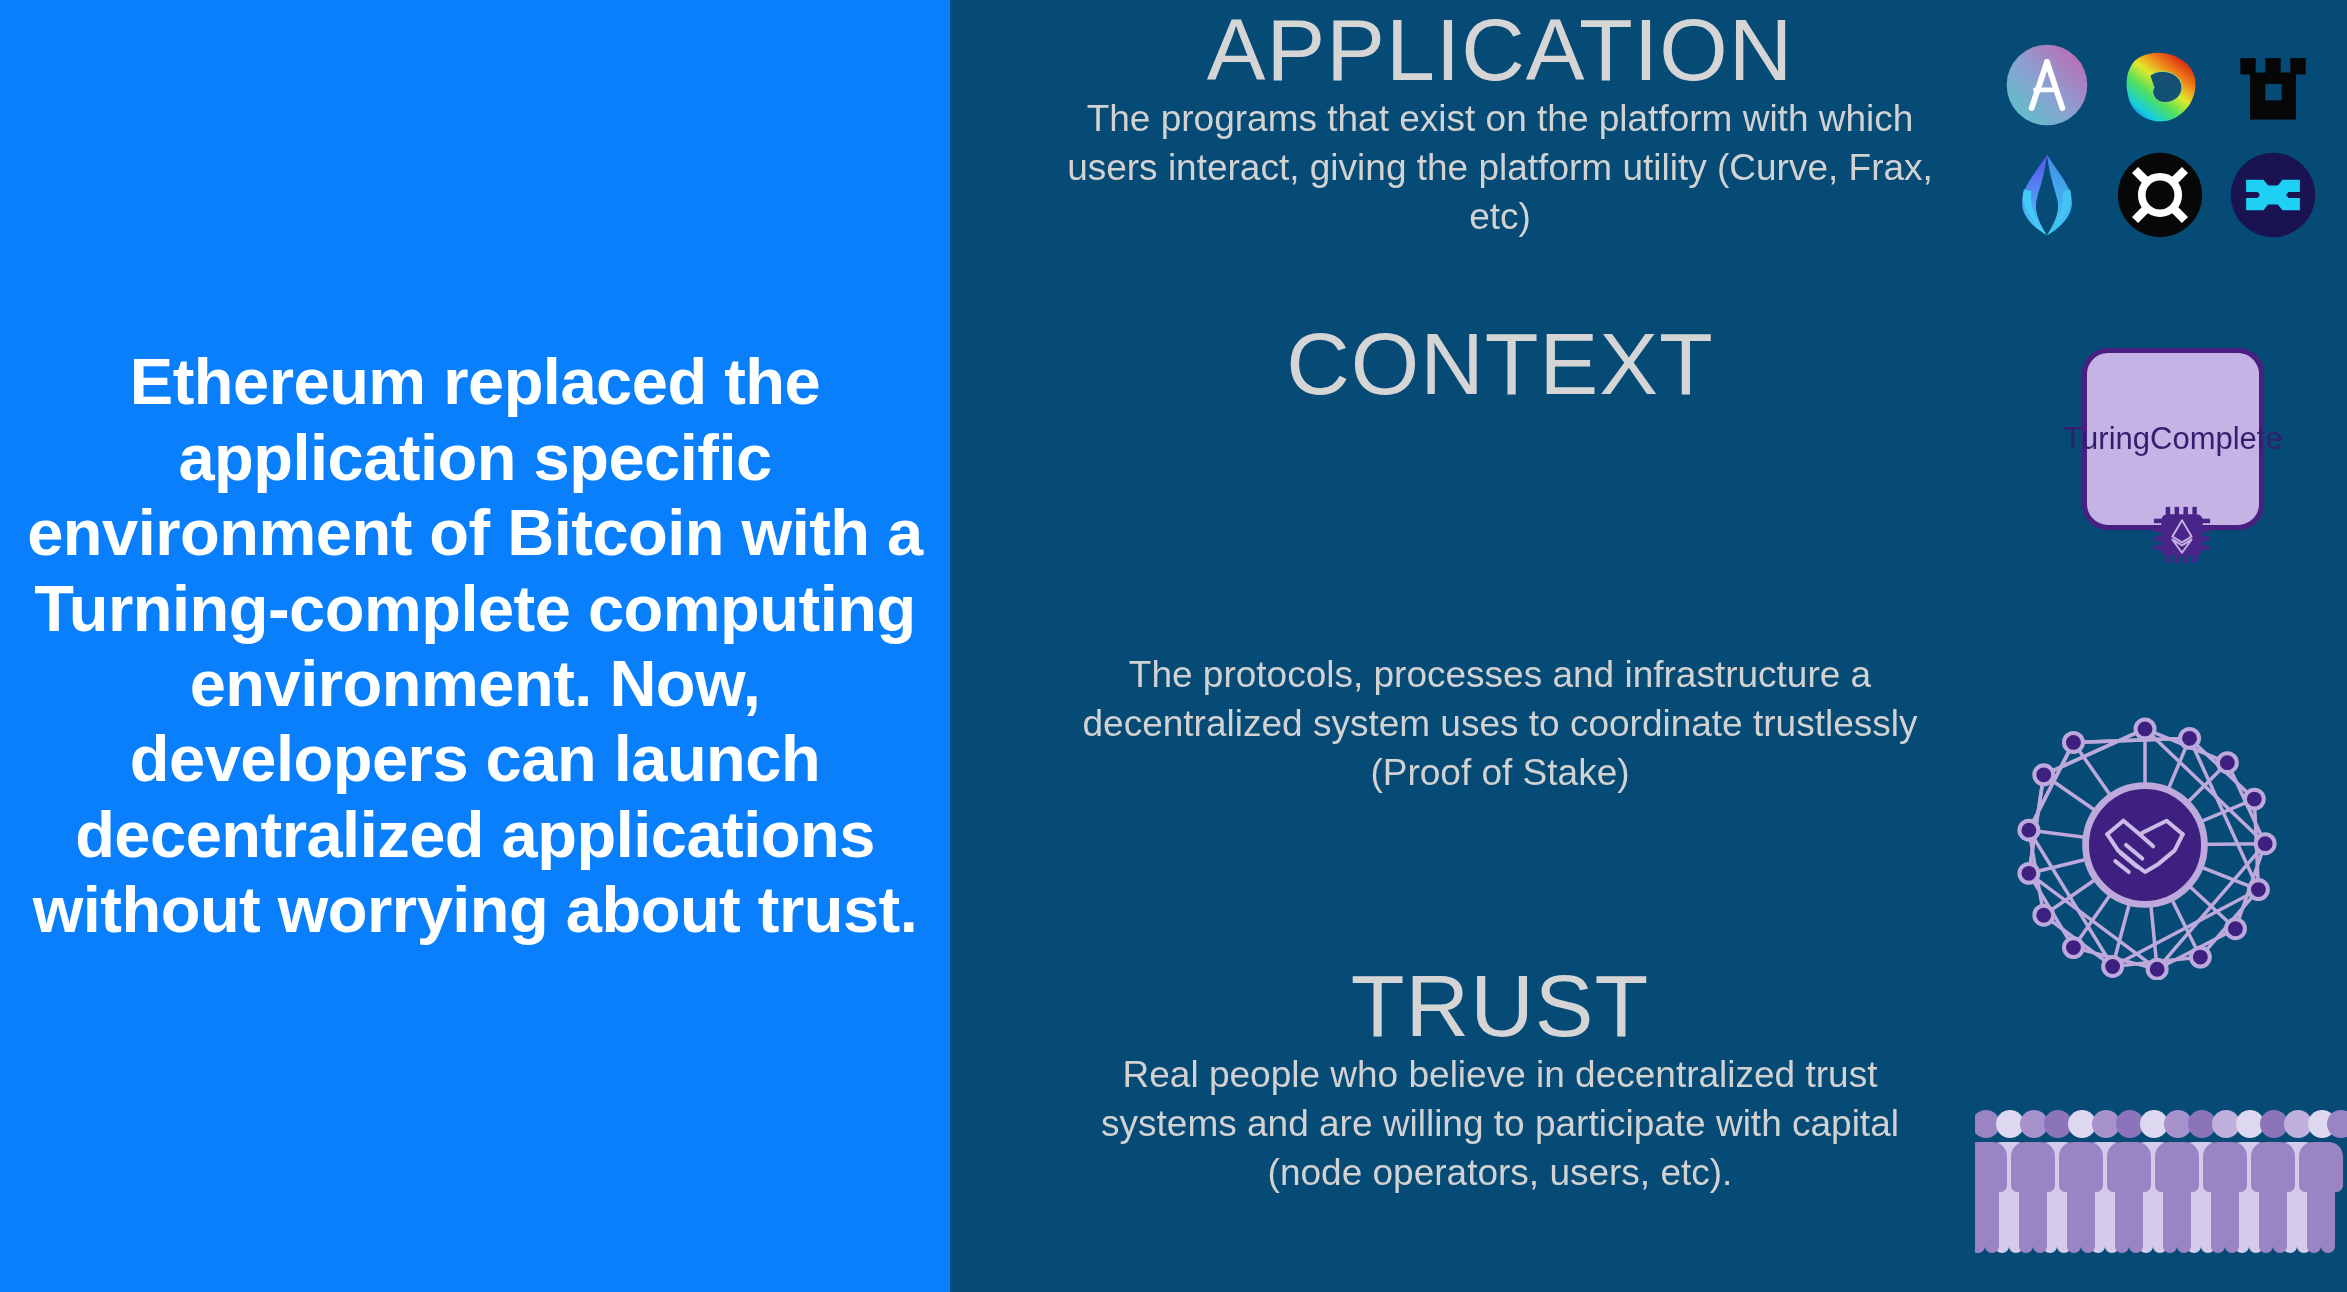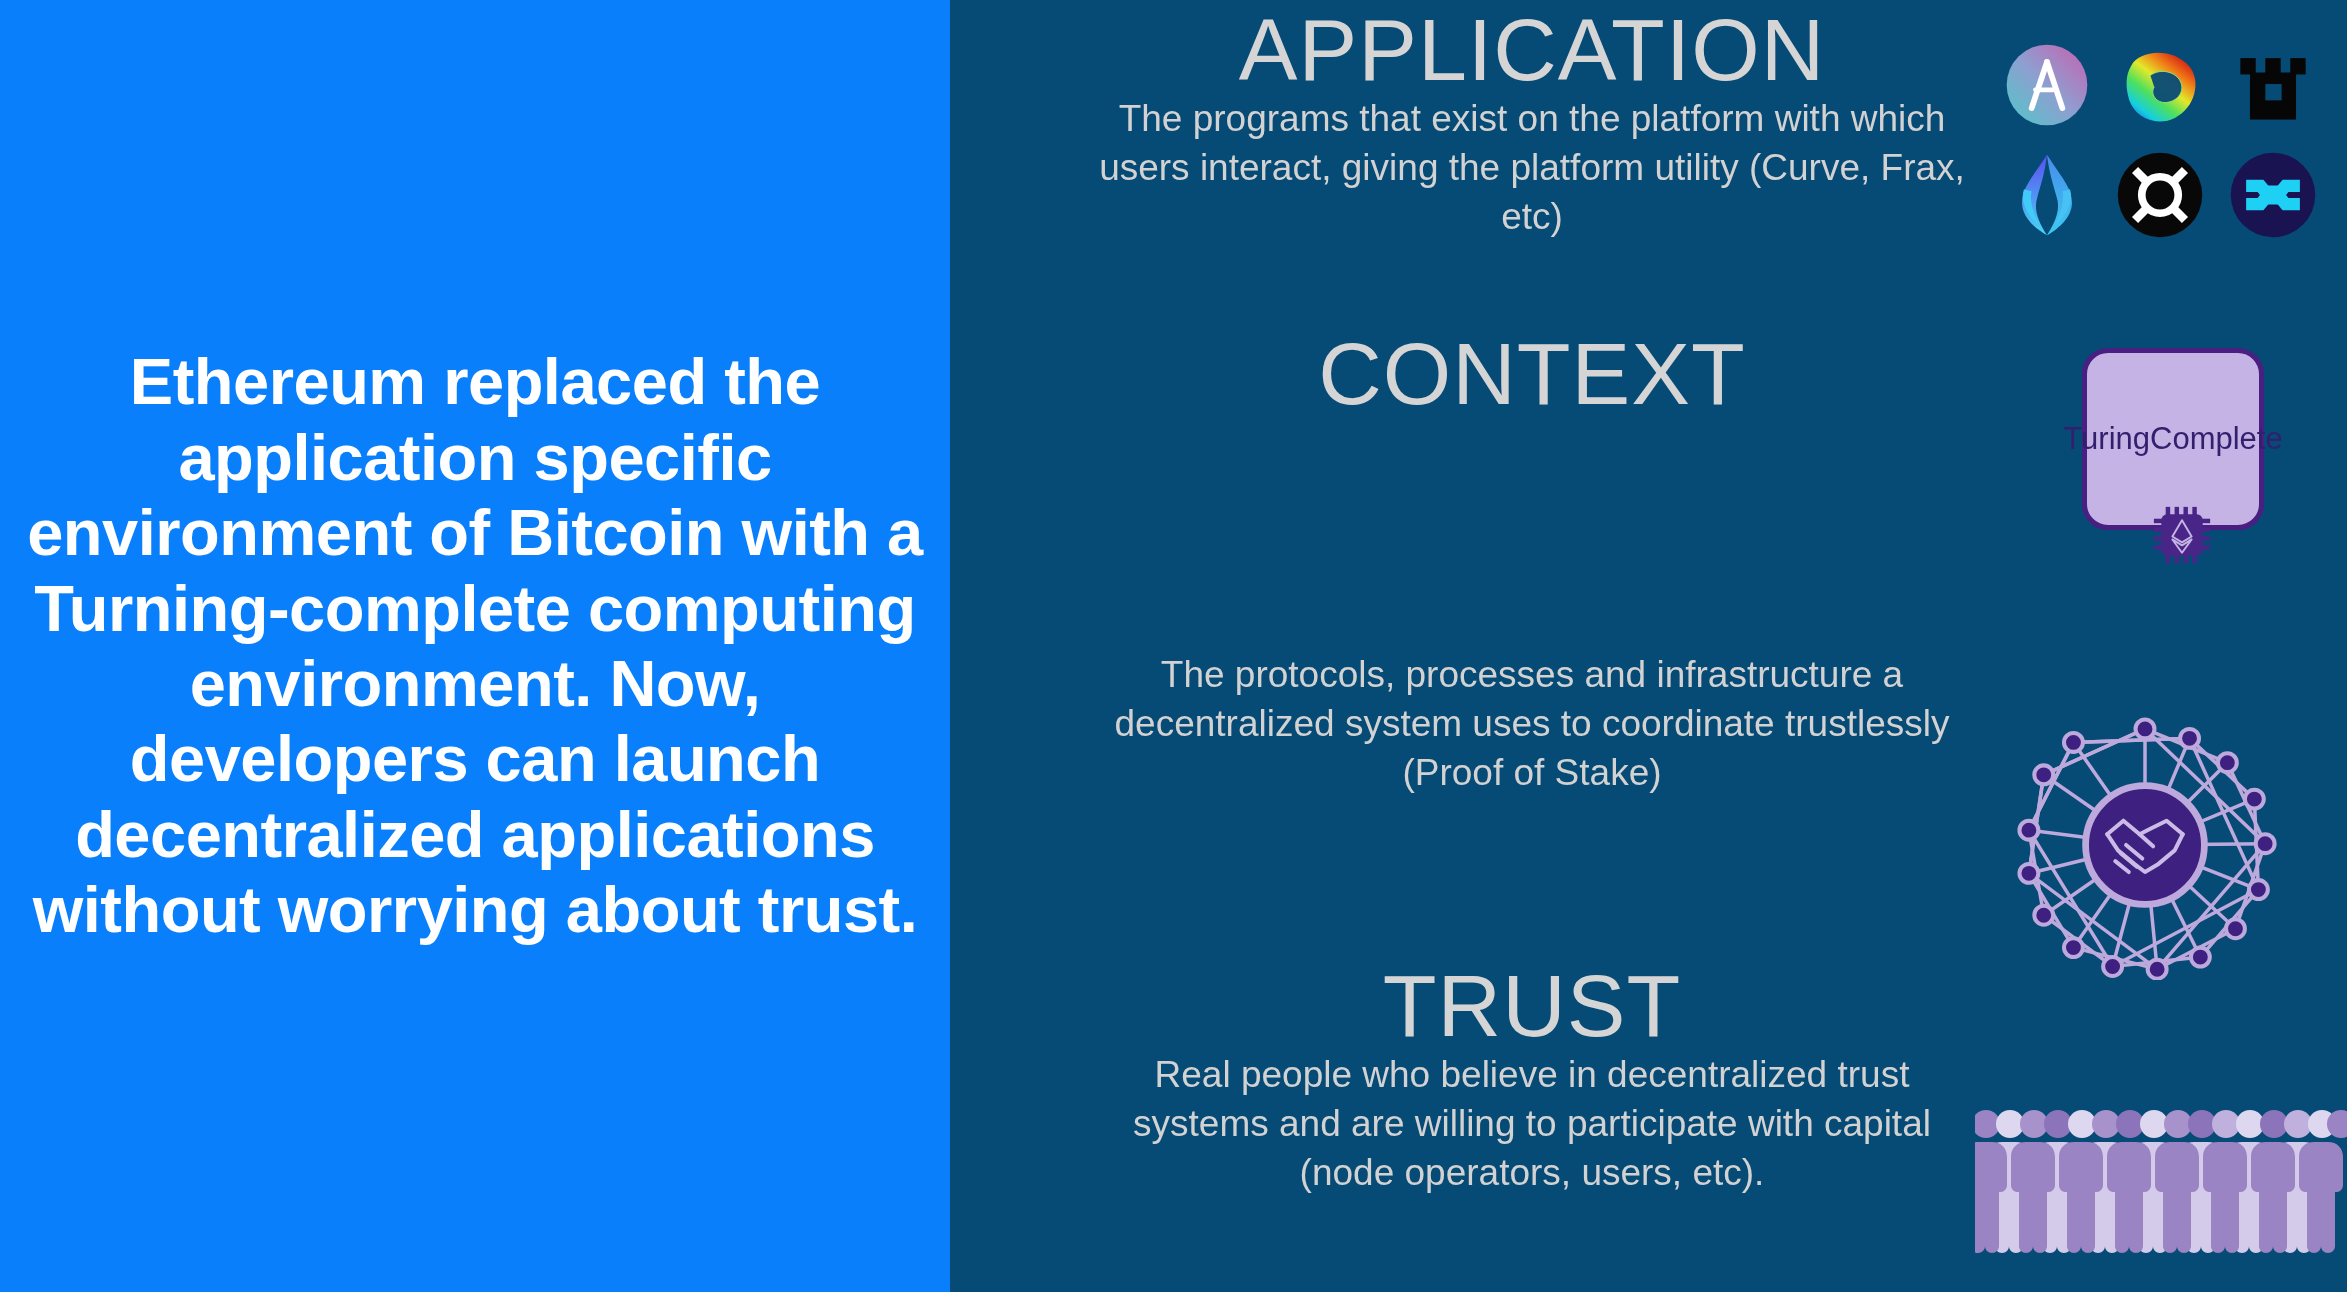--- a/index.html
+++ b/index.html
@@ -49,42 +49,41 @@
     flex: 0 0 1397px;
     box-sizing: border-box;
   }
 
   .layer {
     position: absolute;
     left: 0;
     width: 1100px;
     text-align: center;
     color: #d6d6d6;
-    padding-left: 32px;
   }
   .layer-title {
     font-size: 88px;
     line-height: 1.0;
     font-weight: normal;
     letter-spacing: 1px;
     color: #d5d5d5;
     font-family: "Liberation Sans", sans-serif;
     margin: 0;
   }
   .layer-desc {
     font-size: 37px;
     line-height: 1.33;
     color: #d2d2d2;
     margin: 0 auto 0 auto;
     width: 900px;
     font-family: "Liberation Sans", sans-serif;
   }
 
   #layer-application { top: 6px; }
-  #layer-context     { top: 330px; }
+  #layer-context     { top: 320px; }
   #layer-consensus   { top: 650px; }
   #layer-trust       { top: 962px; }
 
   
   .art {
     position: absolute;
   }
 
   
   #logo-grid {

